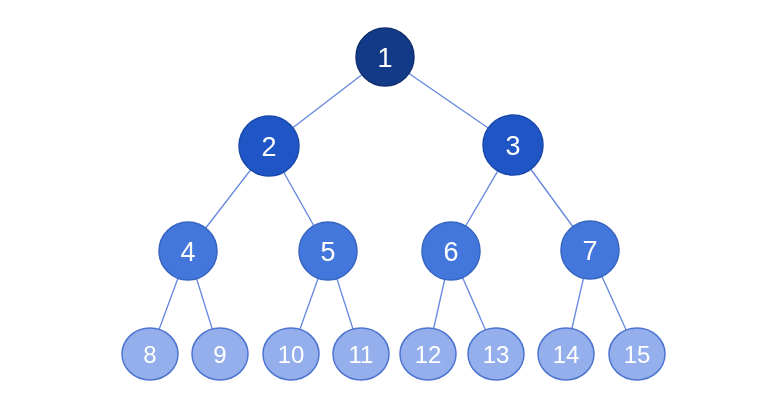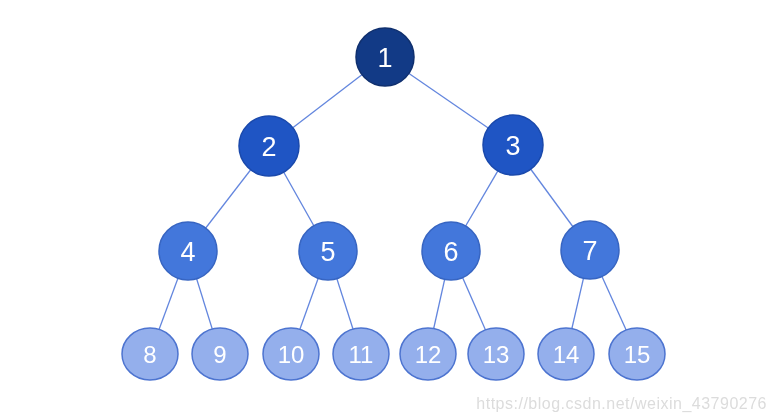--- a/index.html
+++ b/index.html
@@ -111,14 +111,13 @@
       </g>
       <g>
         <ellipse cx="566" cy="354" rx="28" ry="26" fill="#94afec" stroke="#4d74d0" stroke-width="1.5"></ellipse>
         <text x="566" y="354" dy="0.36em" text-anchor="middle" fill="#ffffff" class="node-label lvl3">14</text>
       </g>
       <g>
         <ellipse cx="637" cy="354" rx="28" ry="26" fill="#94afec" stroke="#4d74d0" stroke-width="1.5"></ellipse>
         <text x="637" y="354" dy="0.36em" text-anchor="middle" fill="#ffffff" class="node-label lvl3">15</text>
       </g>
     </svg>
-  <div class="watermark" style="color: rgb(220, 220, 220);">https://blog.csdn.net/weixin_43790276</div>
 </div>
 
 </body></html>

